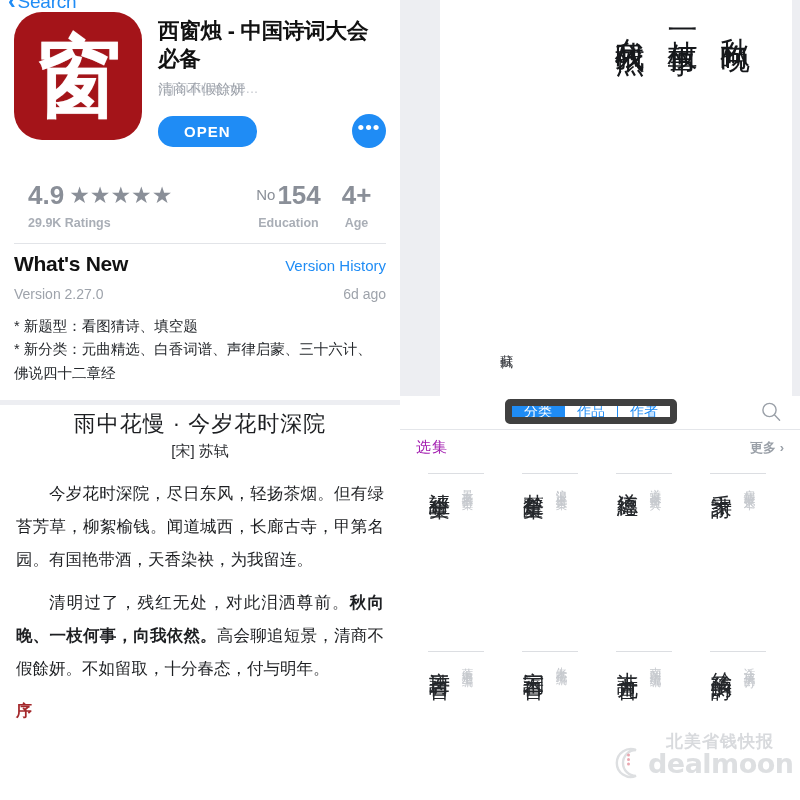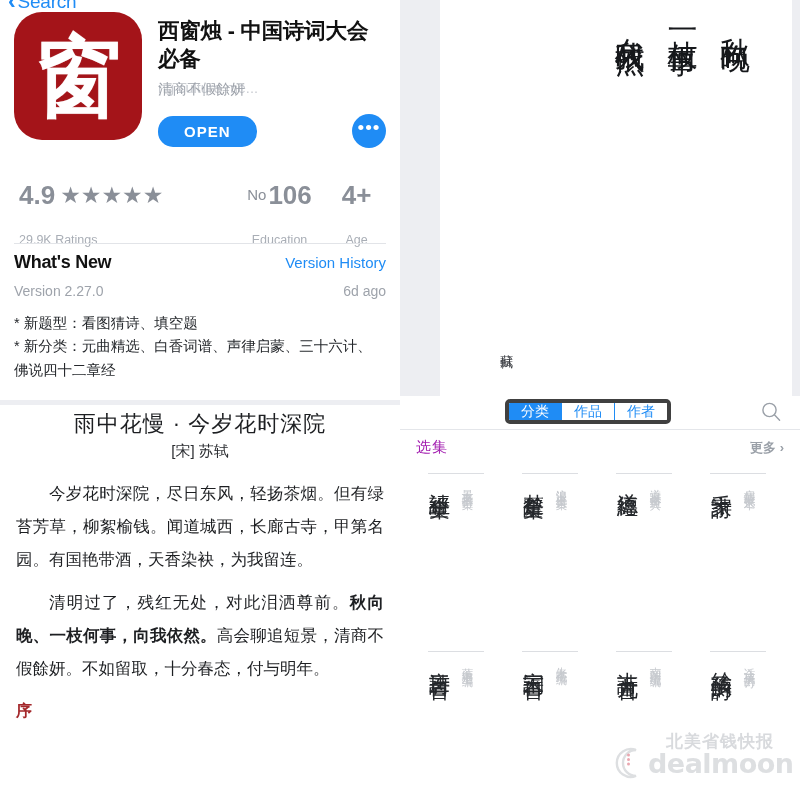--- a/index.html
+++ b/index.html
@@ -59,40 +59,40 @@
   .btn-more {
     margin-left:auto; width:34px; height:34px; border-radius:50%;
     background:#1f8cf5; color:#fff; border:none; cursor:pointer;
     display:flex; align-items:center; justify-content:center;
     font-size:19px; line-height:1; padding-bottom:7px; letter-spacing:1px;
     font-family:inherit;
   }
 
   .stats-row {
     position:absolute; left:0; top:182px; width:400px;
-    display:flex; padding:0 19px; align-items:flex-start;
+    display:flex; padding:0 28px; align-items:flex-start;
   }
   .stat { text-align:left; }
   .stat.s1 { flex:0 0 208px; }
   .stat.s2 { flex:0 0 105px; text-align:center;}
   .stat.s3 { flex:1; text-align:center;}
   .stat-top {
     display:flex; align-items:center; gap:2px;
     font-size:26px; font-weight:600; color:#8a8f98; line-height:1;
   }
   .stat.s2 .stat-top, .stat.s3 .stat-top { justify-content:center; }
   .stars { font-size:23px; color:#8a8f98; letter-spacing:0px; margin-left:3px; }
   .rank-sup { font-size:15px; font-weight:400; vertical-align:super; position:relative; top:-1px;}
-  .stat-bottom { font-size:12.5px; color:#a9aeb6; margin-top:25px; font-weight:400;}
+  .stat-bottom { font-size:12.5px; color:#a9aeb6; margin-top:8px; font-weight:700;}
 
   .divider { position:absolute; left:14px; width:372px; height:1px; background:#e2e4e8; }
 
   .whats-new { position:absolute; left:0; top:252px; width:400px; padding:0 14px; }
   .wn-head { display:flex; align-items:baseline; }
-  .wn-title { font-size:18px; font-weight:700; color:#111; letter-spacing:-0.3px;}
+  .wn-title { font-size:21px; font-weight:700; color:#111; letter-spacing:-0.3px;}
   .wn-history { margin-left:auto; font-size:15px; color:#1f8cf5; cursor:pointer;}
   .wn-sub { display:flex; margin-top:10px; }
   .wn-ver { font-size:14px; color:#9ea3ab; }
   .wn-ago { margin-left:auto; font-size:14px; color:#9ea3ab; }
   .wn-notes { margin-top:13px; font-size:14.5px; color:#25282c; line-height:1.62; }
 
   .poem-sep { position:absolute; left:0; top:400px; width:400px; height:5px; background:#edeef2; }
   .poem { position:absolute; left:0; top:405px; width:400px; padding:0 16px; }
   .poem-title {
     text-align:center; font-size:22px; color:#1d1f22; font-weight:400;
@@ -127,21 +127,21 @@
     position:absolute; left:58px; top:344px;
     writing-mode:vertical-rl; text-orientation:upright;
     font-family:"DejaVu Serif","Liberation Serif",serif;
     font-size:13px; line-height:1.25; color:#3a3d42; letter-spacing:1px;
   }
 
   .lower { position:absolute; left:0; top:396px; width:400px; height:404px; background:#fff; }
   .tabbar { position:relative; height:34px; display:flex; align-items:center; }
   .segmented {
     position:absolute; left:105px; top:3px;
-    display:flex; border:4px solid #404040; border-radius:5px; overflow:hidden;
+    display:flex; border:7px solid #404040; border-radius:5px; overflow:hidden;
     height:25px;
   }
   .seg {
     padding:0 12px; font-size:14px; color:#1f8cf5; background:#fff;
     display:flex; align-items:center; justify-content:center; cursor:pointer;
     border-right:1px solid #1f8cf5;
   }
   .seg:last-child { border-right:none; }
   .seg.active { background:#1f8cf5; color:#fff; }
   .search-icon { position:absolute; right:18px; top:5px; width:22px; height:22px; cursor:pointer; }
@@ -220,21 +220,21 @@
       <div class="stat s1">
         <div class="stat-top">
           <span>4.9</span>
           <span class="stars">★★★★★</span>
         </div>
         <div class="stat-bottom">29.9K Ratings</div>
       </div>
       <div class="stat s2">
         <div class="stat-top">
           <span class="rank-sup">No</span>
-            <span>106</span>
+            <span>154</span>
         </div>
         <div class="stat-bottom">Education</div>
       </div>
       <div class="stat s3">
         <div class="stat-top">
             <span>4+</span>
           </div>
         <div class="stat-bottom">Age</div>
       </div>
     </div>

